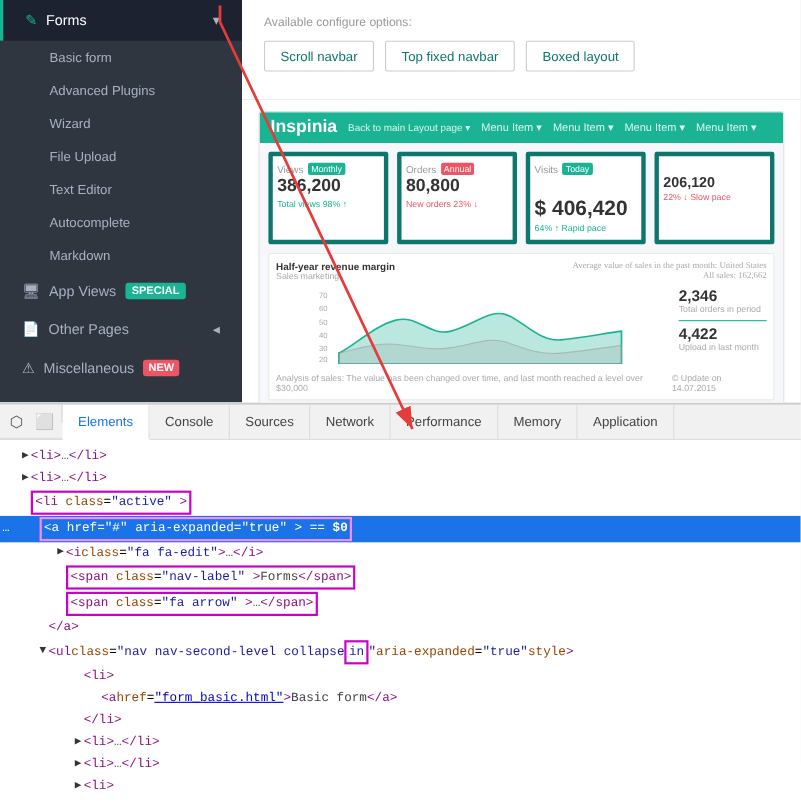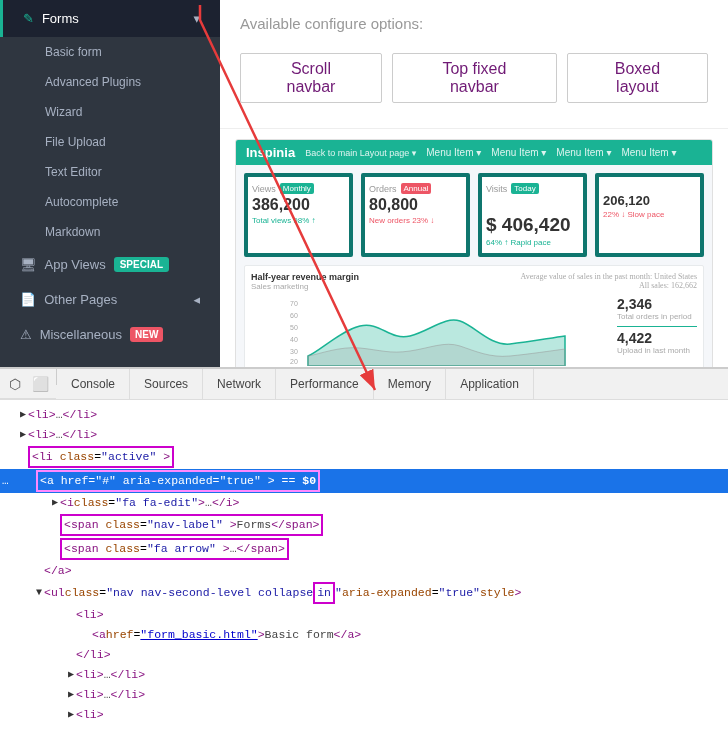--- a/index.html
+++ b/index.html
@@ -23,29 +23,29 @@
     .other-pages-item { display: flex; align-items: center; padding: 10px 20px; cursor: pointer; color: #a7b1c2; font-size: 13px; }
     .misc-item { display: flex; align-items: center; padding: 10px 20px; cursor: pointer; color: #a7b1c2; font-size: 13px; }
 
     
     .red-arrow-container { position: absolute; left: 195px; top: 0; width: 150px; height: 430px; pointer-events: none; z-index: 100; }
     .red-arrow-svg { position: absolute; top: 0; left: 0; }
 
     
     .main-content { flex: 1; background: #fff; overflow: hidden; position: relative; }
     .content-top { padding: 15px 20px; border-bottom: 1px solid #eee; }
-    .content-top-title { font-size: 15px; color: #999; margin-bottom: 21px; }
+    .content-top-title { font-size: 11px; color: #999; margin-bottom: 10px; }
     .navbar-buttons { display: flex; gap: 10px; margin-bottom: 10px; }
-    .navbar-btn { border: 1px solid #ccc; background: #fff; padding: 6px 25px; font-size: 16px; cursor: pointer; color: #701a75; border-radius: 2px; }
+    .navbar-btn { border: 1px solid #ccc; background: #fff; padding: 6px 14px; font-size: 12px; cursor: pointer; color: #0f766e; border-radius: 2px; }
     .check-text { font-size: 11px; color: #777; }
 
     
     .dashboard-preview { background: #f8f9fa; border: 1px solid #e0e0e0; margin: 10px 15px; border-radius: 3px; overflow: hidden; }
     .dash-header { background: #1ab394; display: flex; align-items: center; padding: 5px 10px; gap: 10px; }
-    .dash-brand { color: #fff; font-size: 13px; font-weight: bold; }
+    .dash-brand { color: #fff; font-size: 16px; font-weight: bold; }
     .dash-nav-link { color: rgba(255,255,255,0.85); font-size: 10px; cursor: pointer; }
     .dash-nav-link::after { content: ' ▾'; }
     .dash-body { padding: 8px; background: #f5f7fa; }
     .dash-stats { display: flex; gap: 8px; margin-bottom: 8px; }
     .stat-card { background: #fff; border: 4px solid #0f766e; flex: 1; padding: 6px 4px; border-radius: 2px; }
     .stat-label { font-size: 9px; color: #999; display: flex; align-items: center; gap: 4px; }
     .stat-badge-monthly { background: #1ab394; color: #fff; font-size: 8px; padding: 1px 3px; border-radius: 2px; }
     .stat-badge-annual { background: #ed5565; color: #fff; font-size: 8px; padding: 1px 3px; border-radius: 2px; }
     .stat-badge-today { background: #1ab394; color: #fff; font-size: 8px; padding: 1px 3px; border-radius: 2px; }
     .stat-value { font-size: 16px; font-weight: bold; color: #333; margin: 2px 0; }
@@ -257,20 +257,21 @@
   </div>
 
   <div class="devtools">
 
     <div class="devtools-tabs">
       <div class="devtools-toolbar" style="padding:0 6px; display:flex; align-items:center;">
         <span class="dt-icon" style="font-size:14px;">⬡</span>
         <span class="dt-icon" style="font-size:14px;">⬜</span>
       </div>
       <div class="dt-separator"></div>
+      <div class="devtools-tab active">Elements</div>
       <div class="devtools-tab">Console</div>
       <div class="devtools-tab">Sources</div>
       <div class="devtools-tab">Network</div>
       <div class="devtools-tab">Performance</div>
       <div class="devtools-tab">Memory</div>
       <div class="devtools-tab">Application</div>
     </div>
 
     <div class="elements-content">
 

